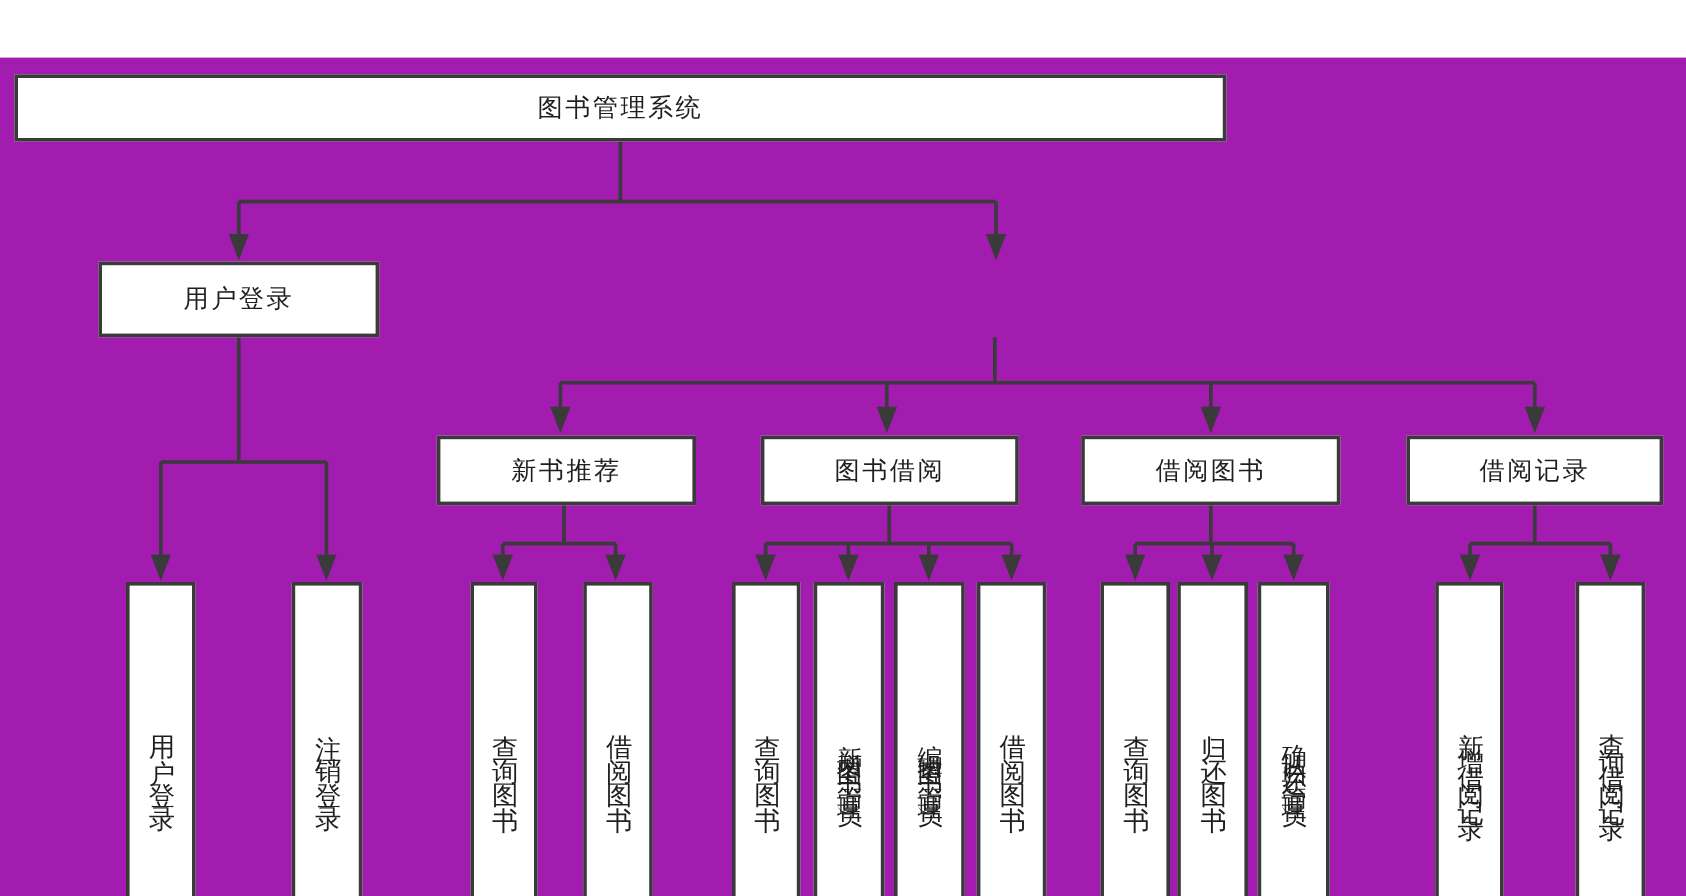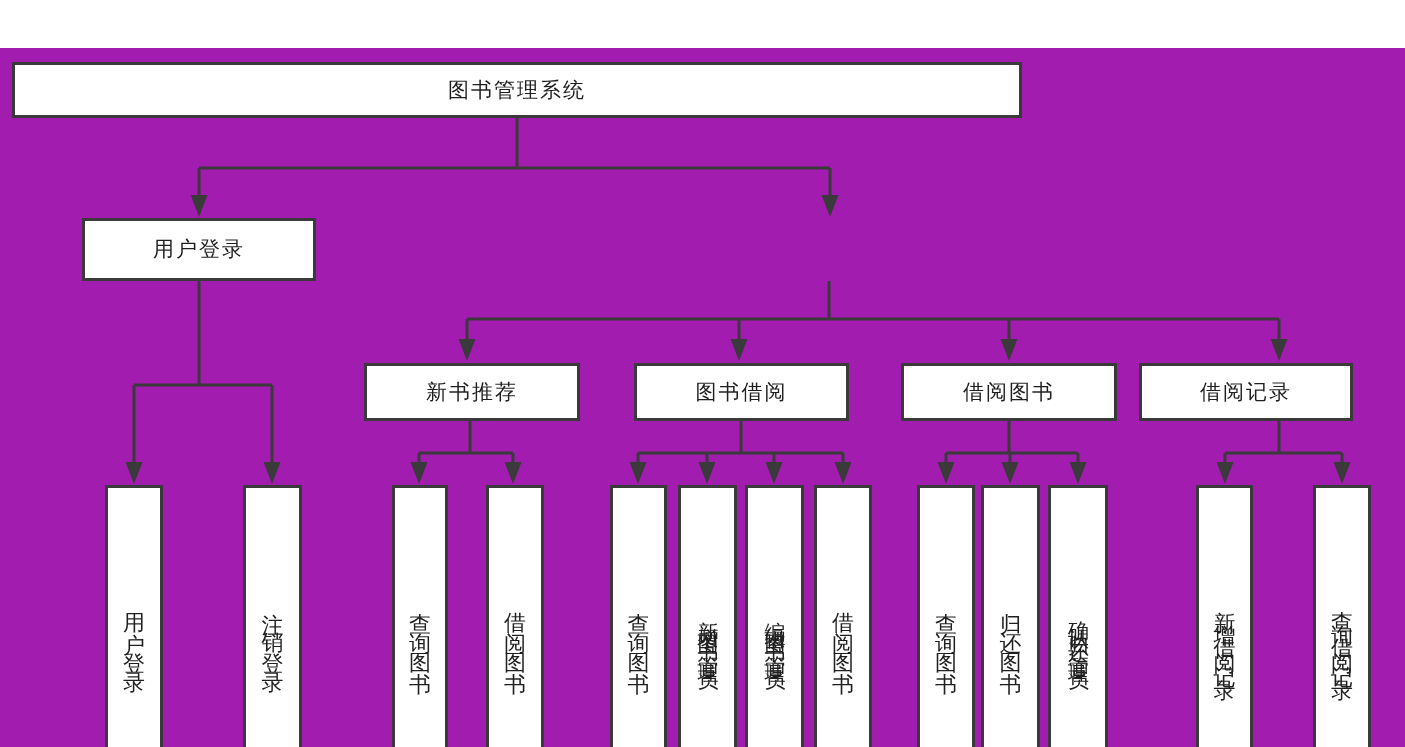--- a/index.html
+++ b/index.html
@@ -133,21 +133,21 @@
 
   <div class="node" style="left:364px;top:315px;width:216px;height:58px">
     <span class="hl">新书推荐</span>
   </div>
   <div class="node" style="left:634px;top:315px;width:215px;height:58px">
     <span class="hl">图书借阅</span>
   </div>
   <div class="node" style="left:901px;top:315px;width:216px;height:58px">
     <span class="hl">借阅图书</span>
   </div>
-  <div class="node" style="left:1139px;top:315px;width:214px;height:58px">
+  <div class="node" style="left:1172px;top:315px;width:214px;height:58px">
     <span class="hl">借阅记录</span>
   </div>
 
   <div class="node leaf s4" style="left:105px;width:58px">
     <span class="vl">用户登录</span>
   </div>
   <div class="node leaf s4" style="left:243px;width:59px">
     <span class="vl">注销登录</span>
   </div>
 

